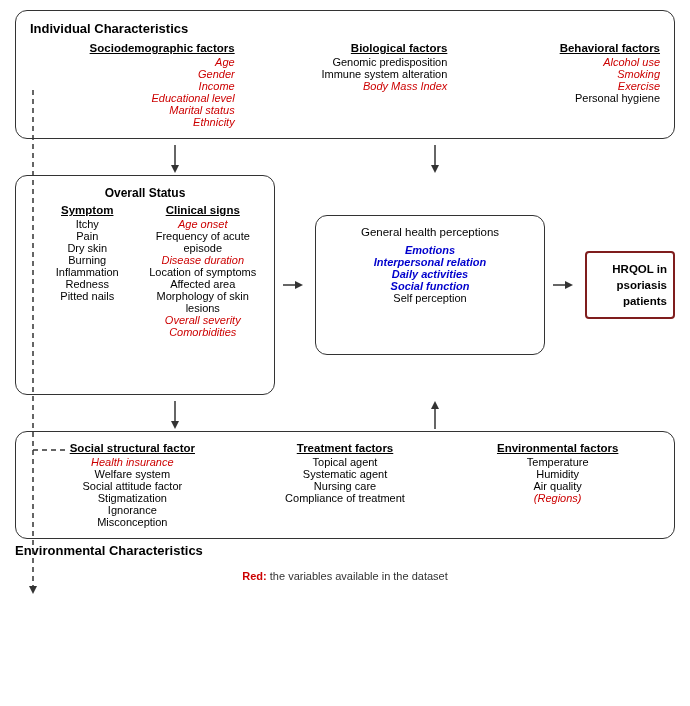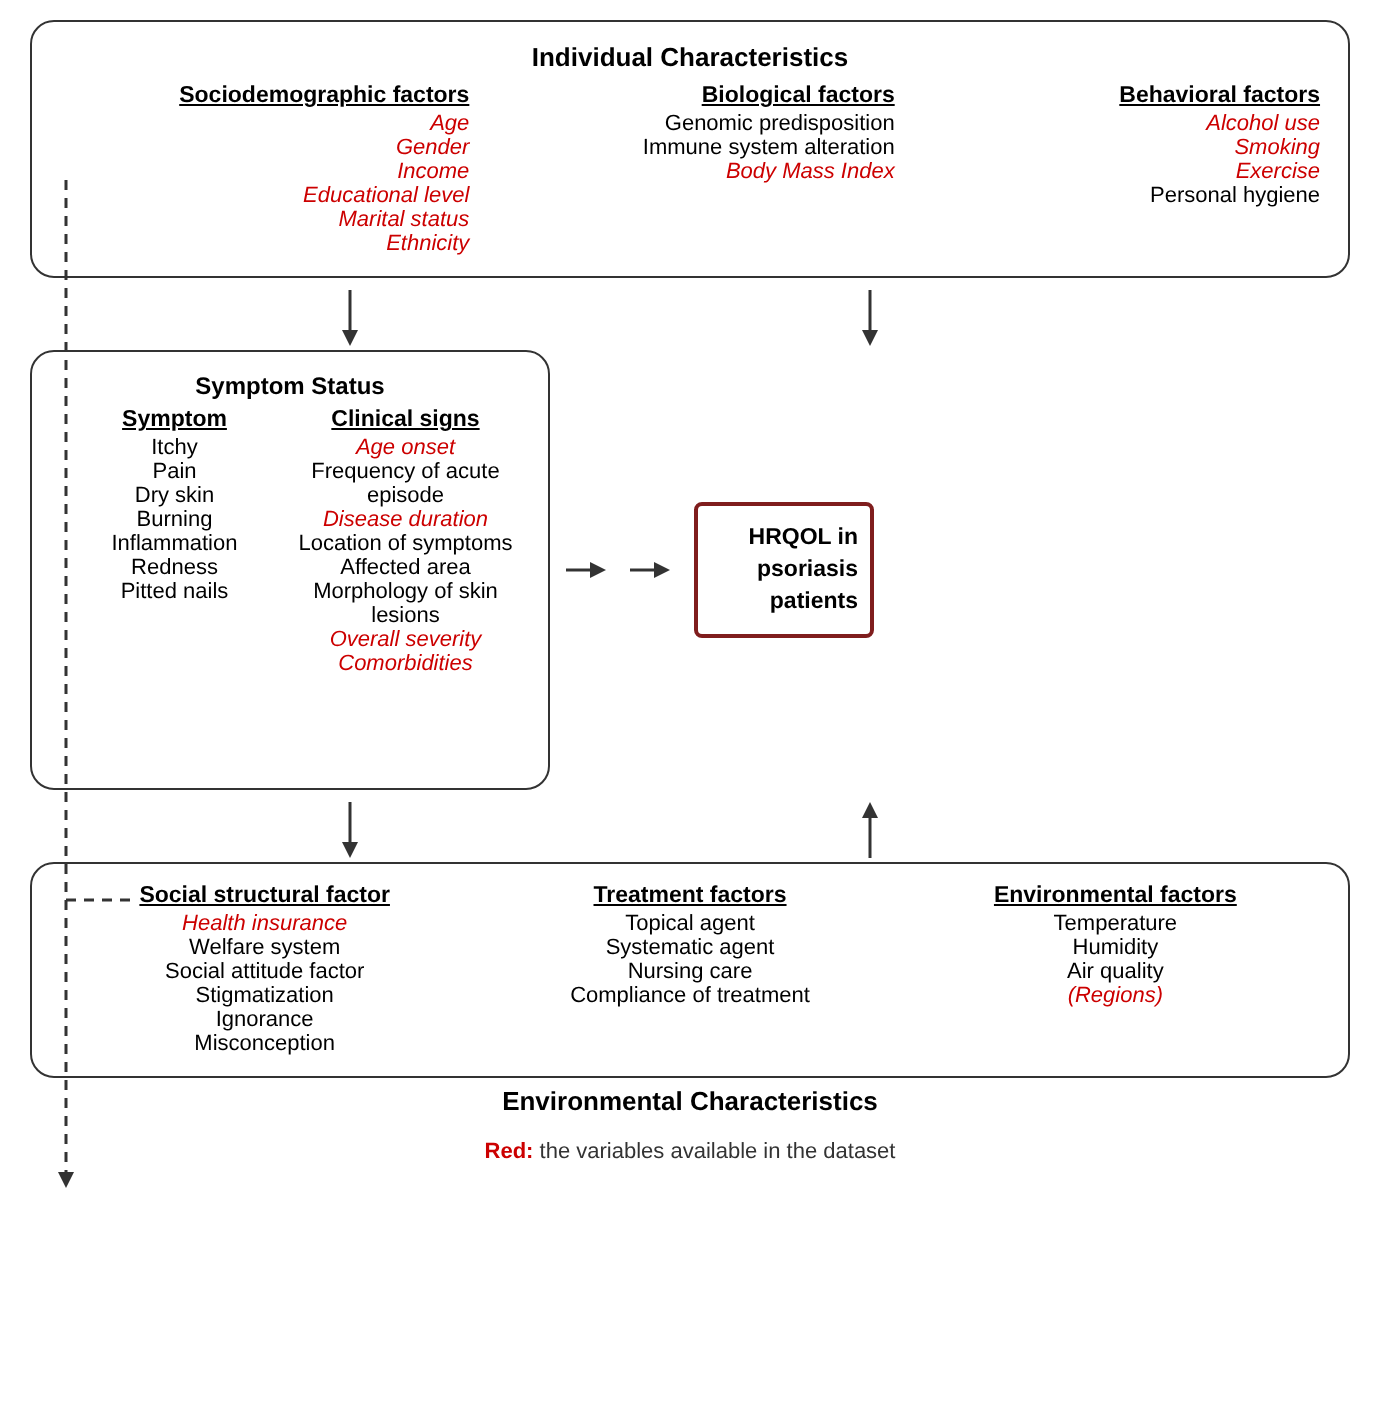--- a/index.html
+++ b/index.html
@@ -16,21 +16,21 @@
     }
     
     .box {
       border: 1.5px solid #333;
       border-radius: 12px;
       padding: 10px 14px;
       position: relative;
       background: #fff;
     }
     .box-title {
-      text-align: center;
+      text-align: left;
       font-size: 13px;
       font-weight: bold;
       margin-bottom: 6px;
     }
     .section-title {
       font-size: 11.5px;
       font-weight: bold;
       text-decoration: underline;
       margin-bottom: 2px;
     }
@@ -95,21 +95,20 @@
       display: flex;
       justify-content: space-between;
       gap: 8px;
     }
     .env-col {
       flex: 1;
       text-align: center;
     }
     
     .section-label {
-      text-align: center;
       font-size: 13px;
       font-weight: bold;
       margin: 4px 0;
     }
     .wrapper {
       position: relative;
       width: 660px;
     }
     .bottom-note {
       font-size: 11px;
@@ -165,21 +164,21 @@
       <polygon points="156,20 164,20 160,28" fill="#333"></polygon>
 
       <line x1="420" y1="0" x2="420" y2="22" stroke="#333" stroke-width="1.5"></line>
       <polygon points="416,20 424,20 420,28" fill="#333"></polygon>
     </svg>
   </div>
 
   <div class="middle-section">
 
     <div class="box disease-box">
-      <div style="text-align:center; font-size:12px; font-weight:bold; margin-bottom:4px;">Symptom Status</div>
+      <div style="text-align:center; font-size:12px; font-weight:bold; margin-bottom:4px;">Overall Status</div>
       <div class="disease-inner">
         <div class="disease-col">
           <div class="section-title">Symptom</div>
           <div>Itchy</div>
           <div>Pain</div>
           <div>Dry skin</div>
           <div>Burning</div>
           <div>Inflammation</div>
           <div>Redness</div>
           <div>Pitted nails</div>
@@ -198,20 +197,30 @@
       </div>
     </div>
 
     <div style="display:flex; align-items:center; flex:0 0 20px;">
       <svg width="24" height="20">
         <line x1="0" y1="10" x2="16" y2="10" stroke="#333" stroke-width="1.5"></line>
         <polygon points="12,6 20,10 12,14" fill="#333"></polygon>
       </svg>
     </div>
 
+    <div class="box ghp-box">
+      <div style="text-align:center; font-size:11.5px; font-weight:normal; margin-bottom:6px;">General health perceptions</div>
+      <div style="text-align:center;">
+        <div class="blue">Emotions</div>
+        <div class="blue">Interpersonal relation</div>
+        <div class="blue">Daily activities</div>
+        <div class="blue">Social function</div>
+        <div>Self perception</div>
+      </div>
+    </div>
 
     <div style="display:flex; align-items:center; flex:0 0 20px;">
       <svg width="24" height="20">
         <line x1="0" y1="10" x2="16" y2="10" stroke="#333" stroke-width="1.5"></line>
         <polygon points="12,6 20,10 12,14" fill="#333"></polygon>
       </svg>
     </div>
 
     <div class="hrqol-box">
       <span>HRQOL in<br>psoriasis<br>patients</span>

